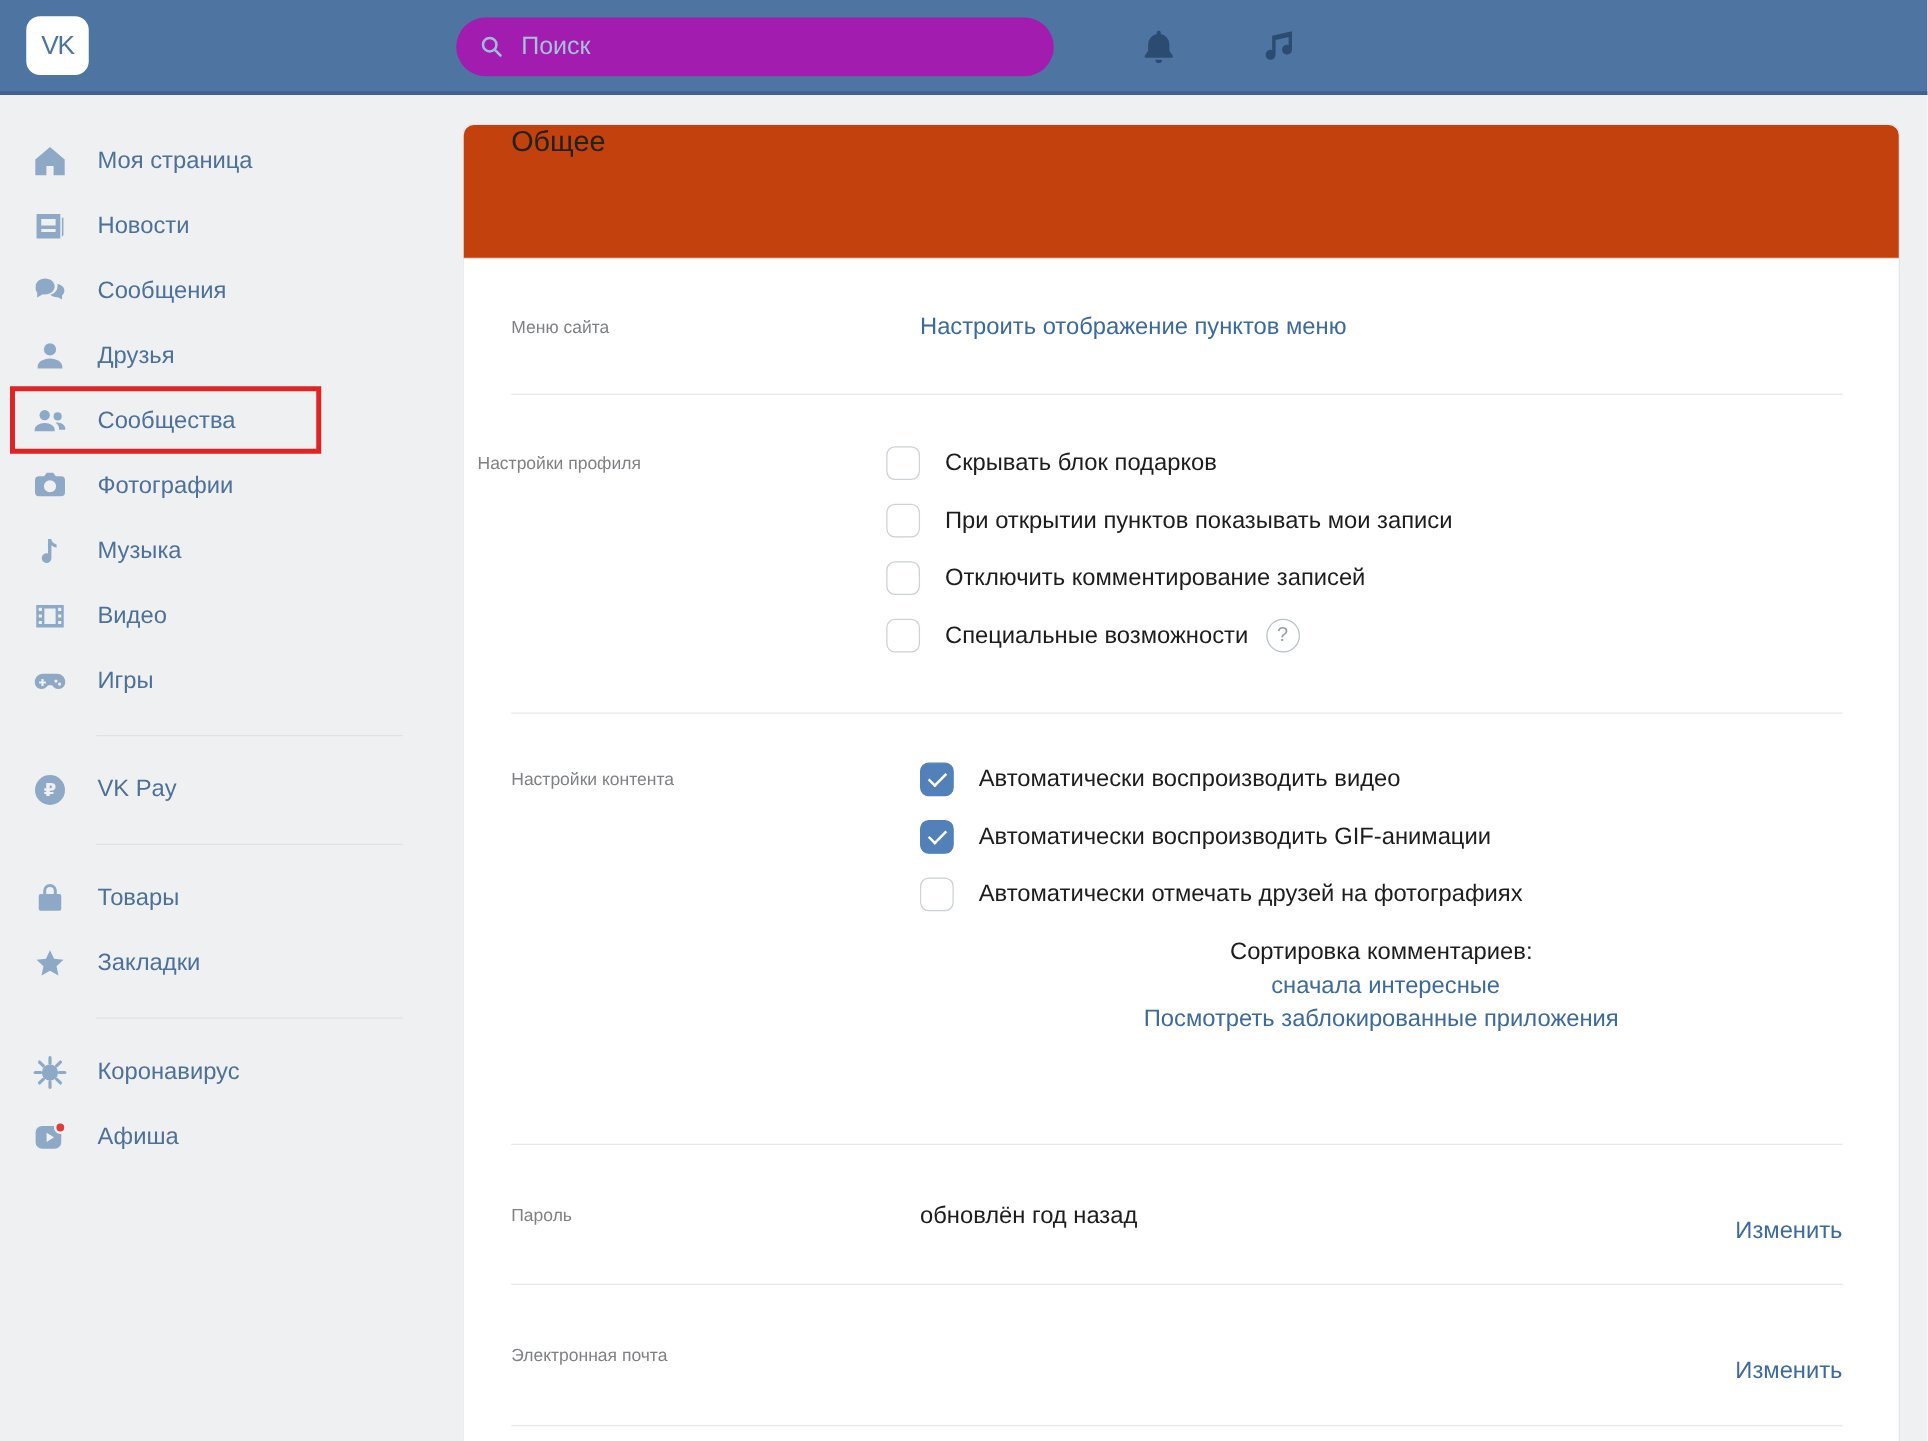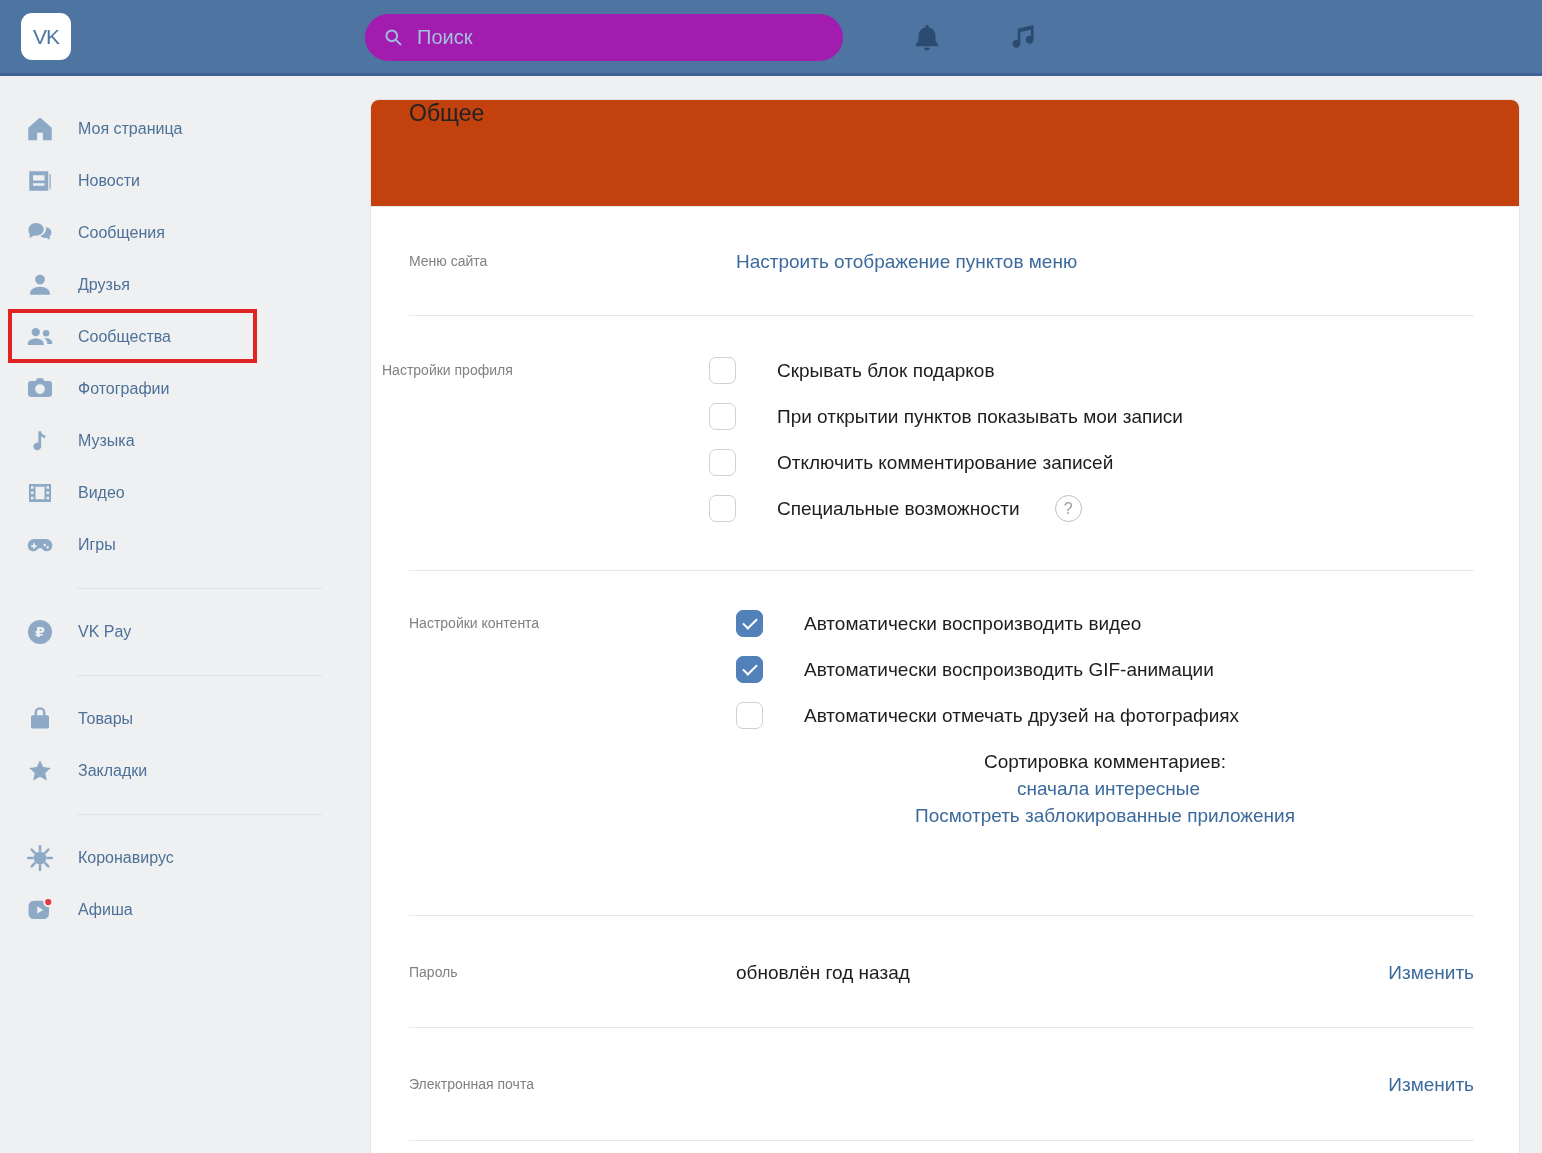--- a/index.html
+++ b/index.html
@@ -39,21 +39,21 @@
   .tb-music { left:1005px; }
 
   
   .sidebar { position:absolute; left:0; top:76px; width:370px; bottom:0; padding-top:27px; }
   .sitem {
     height:52px; display:flex; align-items:center; padding-left:25px;
     cursor:pointer;
   }
   .sitem .sicon { width:30px; height:30px; color:#8ea9c6; margin-right:23px; flex-shrink:0; }
   .sitem .sicon svg { width:100%; height:100%; }
-  .sitem .slabel { color:#4d7198; font-size:16px; }
+  .sitem .slabel { color:#4d7198; font-size:19px; }
   .sdivider { height:1px; background:#dfe2e6; margin:17px 48px 17px 77px; }
   .red-box {
     position:absolute; left:8px; top:233px; width:249px; height:54px;
     border:4px solid #e02424; pointer-events:none;
   }
 
   
   .card {
     position:absolute; left:370px; top:99px; width:1150px; height:1054px;
     background:#fff; border:1px solid #e3e5e8; border-bottom:none;
@@ -70,23 +70,23 @@
     height:1px; background:#e7e8ec;
   }
   .row-menu     { height:109px; }
   .row-profile  { height:255px;padding-left:11px; }
   .row-content  { height:345px; padding-top:39px; }
   .row-password { height:112px; padding-top:43px; }
   .row-email    { height:113px; padding-top:43px; }
   .row-label { width:327px; flex-shrink:0; color:#7f8184; font-size:14px; line-height:27px; }
   .row-value { flex:1; font-size:19px; line-height:27px; color:#1d1d1e; }
   .link { color:#3c6a9c; cursor:pointer; text-decoration:none; }
-  .action-link { margin-left:auto; font-size:19px; line-height:27px; }
-
-  .cb-line { display:flex; align-items:center; height:27px; margin-bottom:19px;gap:21px; }
+  .action-link { margin-left:auto; font-size:19px; line-height:27px;margin-top:12px; }
+
+  .cb-line { display:flex; align-items:center; height:27px; margin-bottom:19px; }
   .cb {
     width:27px; height:27px; border:1.5px solid #ccd1d7; border-radius:7px;
     margin-right:20px; position:relative; flex-shrink:0; background:#fff; cursor:pointer;
   }
   .cb.checked { background:#5181b8; border-color:#5181b8; }
   .cb.checked::after {
     content:''; position:absolute; left:6px; top:7px; width:12px; height:6px;
     border-left:2.6px solid #fff; border-bottom:2.6px solid #fff;
     transform:rotate(-45deg);
   }

